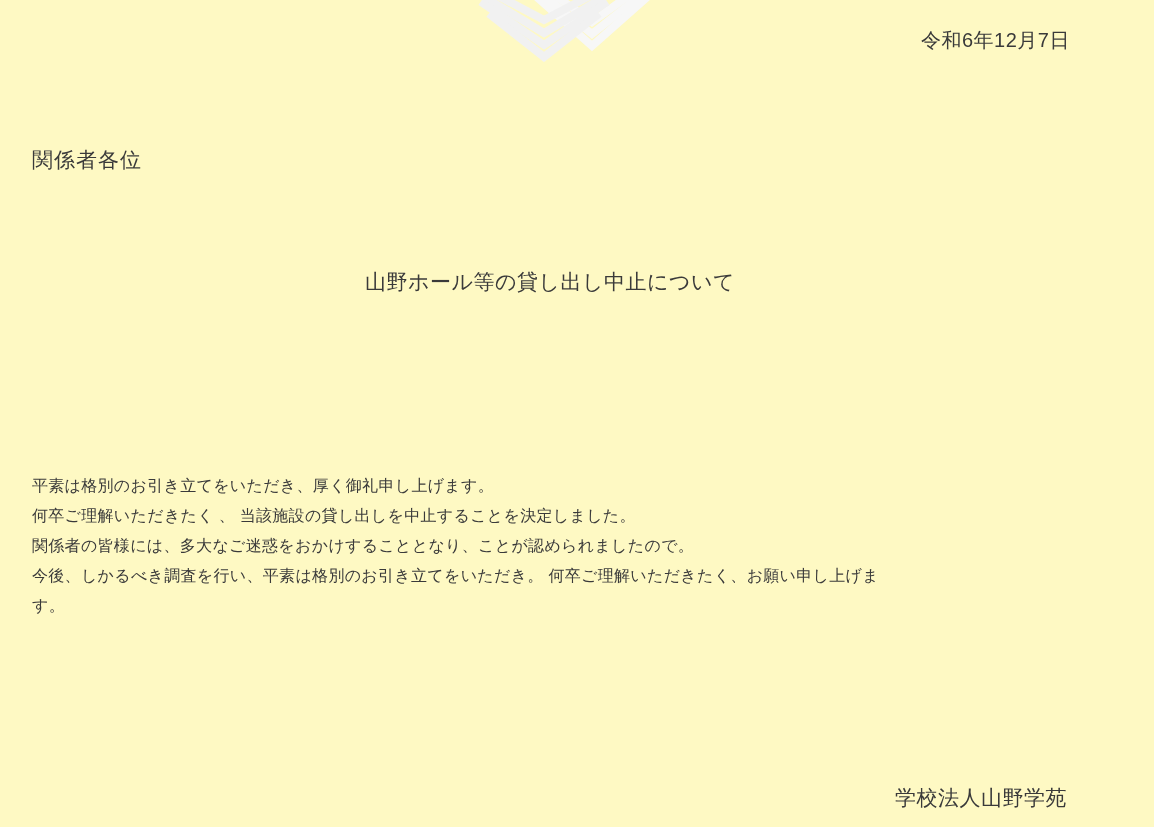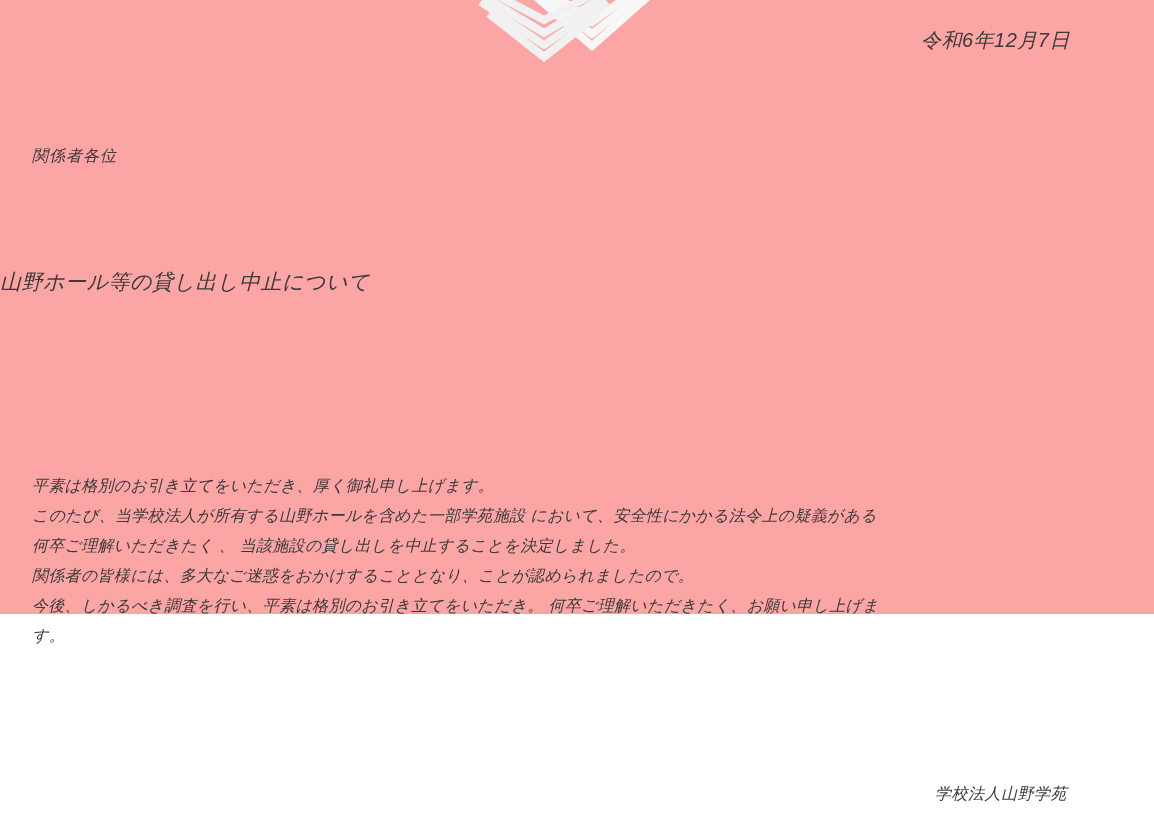--- a/index.html
+++ b/index.html
@@ -6,24 +6,23 @@
   html, body {
     width: 1154px;
     height: 827px;
     background: #ffffff;
     overflow: hidden;
     font-family: "Liberation Sans", "DejaVu Sans", sans-serif;
   }
   .page {
     position: relative;
     width: 1154px;
-    height: 614px;
-    background: #fca5a5;
+    height: 827px;
+    background: #fef9c3;
     color: #3a3a3a;
-    font-style: italic;
   }
   .watermark {
     position: absolute;
     left: 428px;
     top: 0;
     width: 260px;
     height: 62px;
     overflow: hidden;
     pointer-events: none;
   }
@@ -33,31 +32,31 @@
     right: 84px;
     font-size: 20px;
     letter-spacing: 0.5px;
     color: #3a3a3a;
     white-space: nowrap;
   }
   .recipient {
     position: absolute;
     top: 146px;
     left: 32px;
-    font-size: 16px;
+    font-size: 21px;
     letter-spacing: 1px;
     color: #3a3a3a;
     white-space: nowrap;
   }
   .doc-title {
     position: absolute;
     top: 268px;
     left: 0;
     width: 1100px;
-    text-align: left;
+    text-align: center;
     font-size: 21px;
     letter-spacing: 0.5px;
     color: #3a3a3a;
     white-space: nowrap;
   }
   .doc-body {
     position: absolute;
     top: 443px;
     left: 32px;
     width: 1080px;
@@ -67,21 +66,21 @@
     color: #3a3a3a;
     margin-top: 28px;
   }
   .doc-body .body-line {
     white-space: pre;
   }
   .signature {
     position: absolute;
     top: 784px;
     right: 87px;
-    font-size: 16px;
+    font-size: 21px;
     letter-spacing: 0.5px;
     color: #3a3a3a;
     white-space: nowrap;
     text-align: center;
   }
 </style>
 </head>
 <body>
 
 <div class="page">
@@ -105,21 +104,20 @@
   </div>
 
   <div class="doc-date">令和6年12月7日</div>
 
   <div class="recipient">関係者各位</div>
 
   <div class="doc-title">山野ホール等の貸し出し中止について</div>
 
   <div class="doc-body">
     <div class="body-line">平素は格別のお引き立てをいただき、厚く御礼申し上げます。</div>
-    <div class="body-line">このたび、当学校法人が所有する山野ホールを含めた一部学苑施設 において、安全性にかかる法令上の疑義がある</div>
     <div class="body-line">何卒ご理解いただきたく 、 当該施設の貸し出しを中止することを決定しました。</div>
     <div class="body-line">関係者の皆様には、多大なご迷惑をおかけすることとなり、ことが認められましたので。</div>
     <div class="body-line">今後、しかるべき調査を行い、平素は格別のお引き立てをいただき。 何卒ご理解いただきたく、お願い申し上げま</div>
     <div class="body-line">す。</div>
   </div>
 
   <div class="signature">学校法人山野学苑</div>
 
 </div>
 

